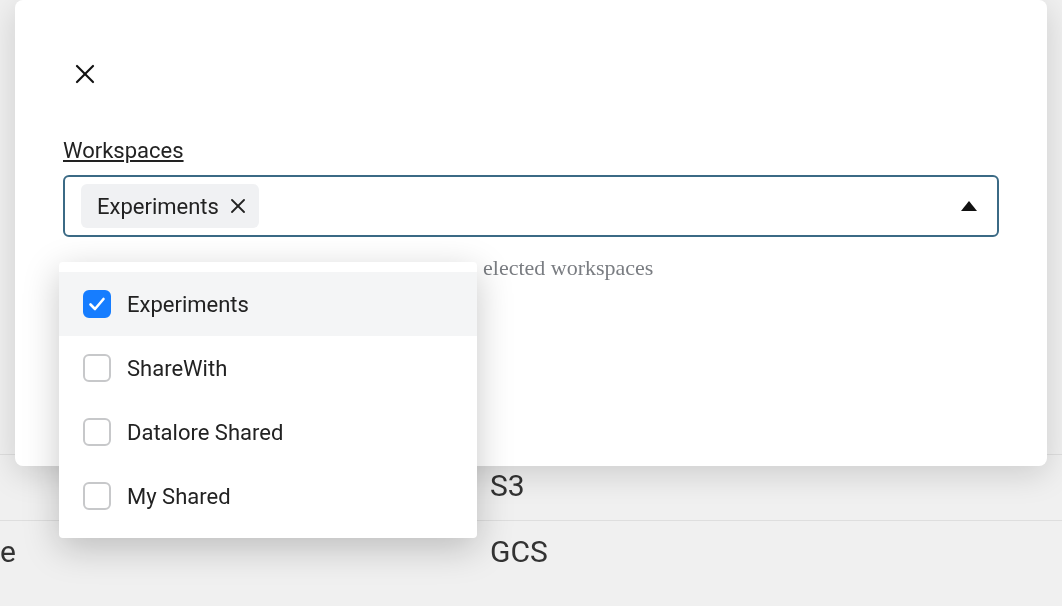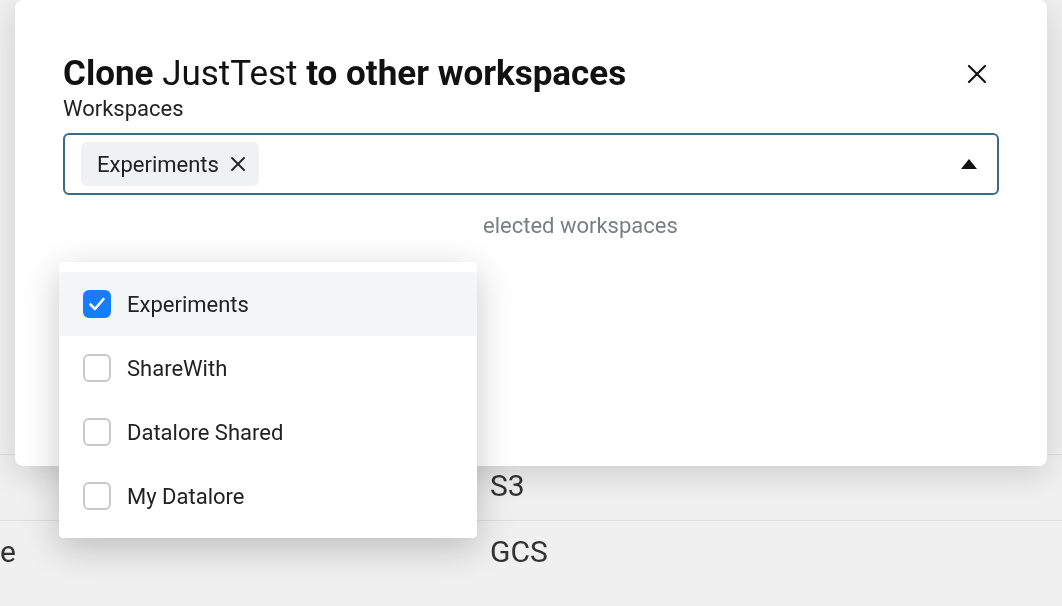--- a/index.html
+++ b/index.html
@@ -57,22 +57,24 @@
     height: 44px;
     display: flex;
     align-items: center;
     justify-content: center;
     cursor: pointer;
     color: #111;
   }
   .close-btn svg { width: 24px; height: 24px; }
 
   .field-label {
-    font-size: 22px;
-    color: #222;
+    margin-top: 42px;
+    font-size: 22px;
+    color: #222;
+    text-decoration: underline;
   }
 
   .multiselect {
     margin-top: 12px;
     width: 100%;
     height: 62px;
     border: 2px solid #3b6a85;
     border-radius: 6px;
     display: flex;
     align-items: center;
@@ -115,20 +117,21 @@
     border-left: 8px solid transparent;
     border-right: 8px solid transparent;
     border-bottom: 10px solid #111;
     margin-right: 6px;
   }
 
   .hint {
     margin-top: 18px;
     font-size: 22px;
     color: #7a7d82;
+    font-family: Liberation Serif, serif;
   }
 
   .dropdown {
     position: absolute;
     top: 262px;
     left: 59px;
     width: 418px;
     background: #fff;
     border-radius: 4px;
     box-shadow: 0 10px 36px rgba(0,0,0,0.22);
@@ -170,25 +173,20 @@
   <div class="cell2">S3</div>
 </div>
 <div class="bg-row" style="top:520px">
   <div class="cell1" style="text-align:left; padding-left:0; width:20px">e</div>
   <div class="cell2" style="margin-left:460px">GCS</div>
 </div>
 
 <div class="dialog">
 
   <div class="dialog-header">
-    <h1 class="dialog-title">
-      <span class="bold">Clone</span>
-      <span>JustTest</span>
-      <span class="bold">to other workspaces</span>
-    </h1>
     <div class="close-btn">
       <svg viewBox="0 0 24 24" fill="none" stroke="currentColor" stroke-width="2.2" stroke-linecap="round">
         <line x1="4" y1="4" x2="20" y2="20"></line>
         <line x1="20" y1="4" x2="4" y2="20"></line>
       </svg>
     </div>
   </div>
 
   <div class="field-label">Workspaces</div>
 
@@ -222,15 +220,15 @@
   <div class="option">
     <span class="cb"></span>
     <span>ShareWith</span>
   </div>
   <div class="option">
     <span class="cb"></span>
     <span>Datalore Shared</span>
   </div>
   <div class="option">
     <span class="cb"></span>
-    <span>My Datalore</span>
+    <span>My Shared</span>
   </div>
 </div>
 
 </body></html>

